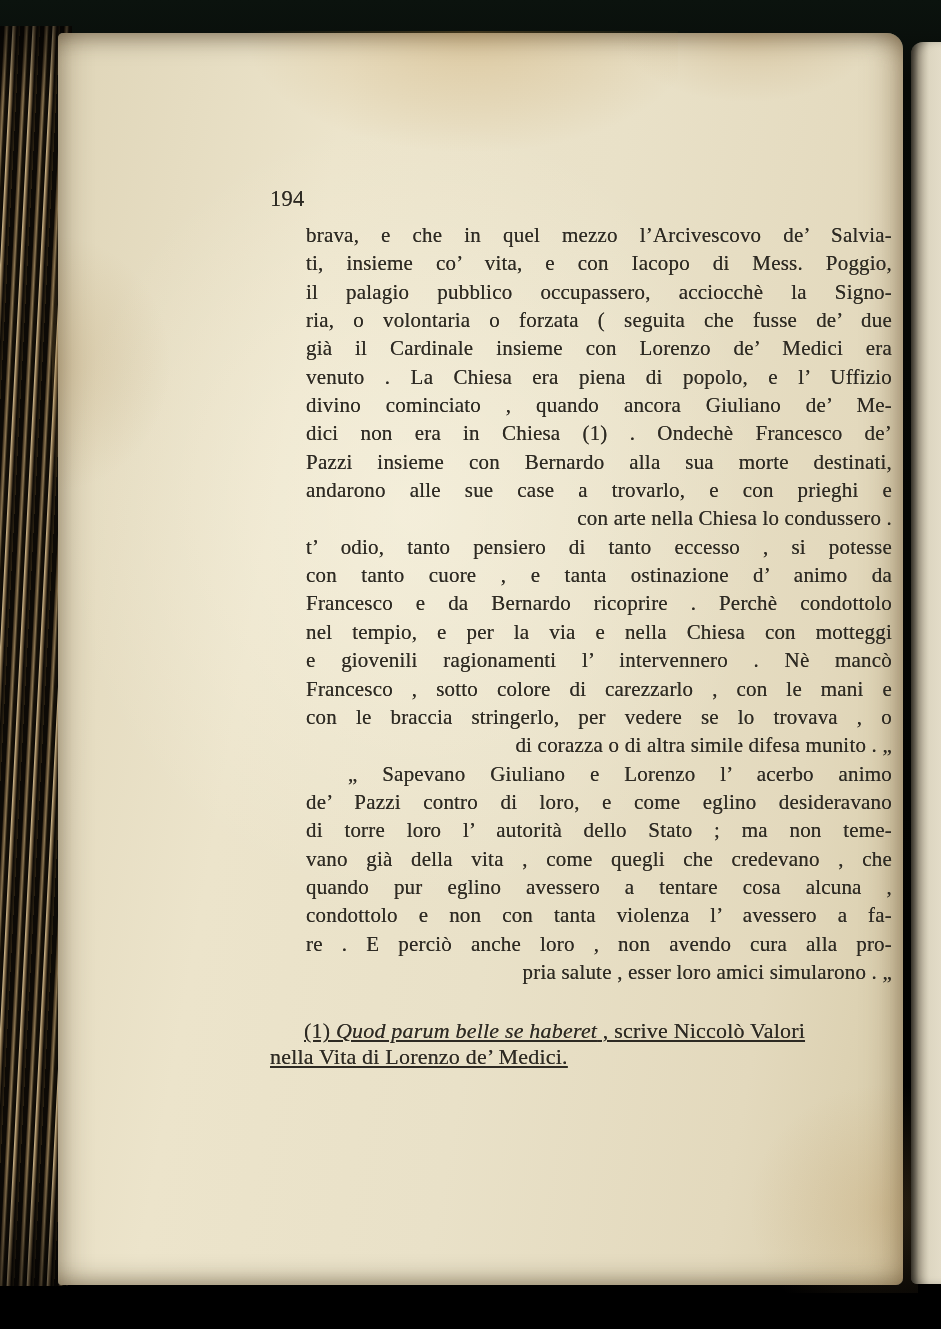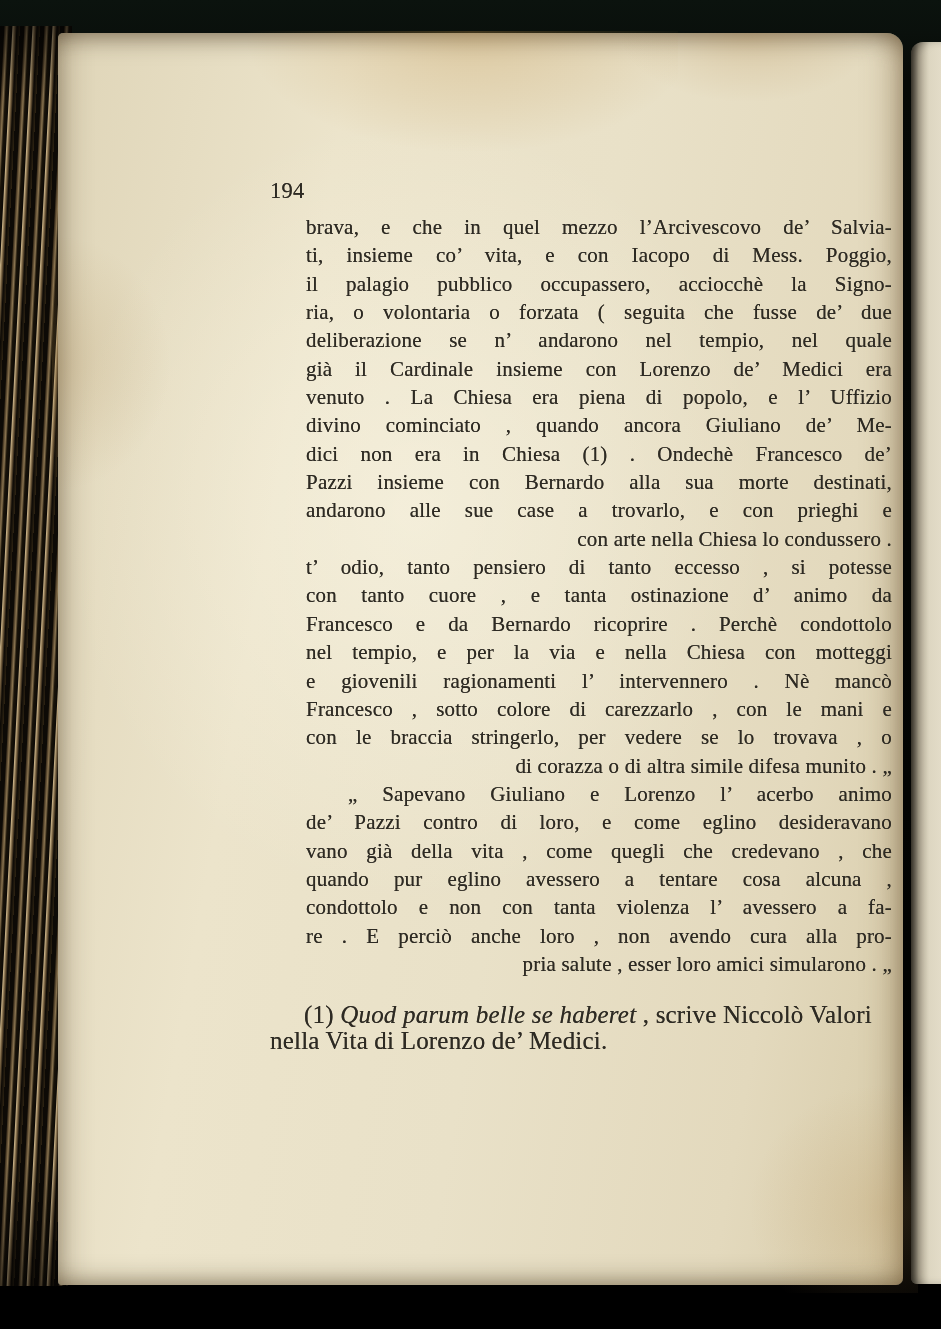--- a/index.html
+++ b/index.html
@@ -57,30 +57,30 @@
   }
   
   .next-page{
     position:absolute;left:911px;top:42px;width:30px;height:1242px;
     background:linear-gradient(90deg,#6e6654 0%,#b9b09a 25%,#ddd6c1 60%,#e3dcc8 100%);
     border-radius:12px 0 0 6px;
     box-shadow:inset 10px 0 12px -6px rgba(0,0,0,.65);
   }
   
   .text-block{
-    position:absolute;left:212px;top:144px;width:622px;
+    position:absolute;left:212px;top:152px;width:622px;
     color:#2d2a23;
     font-size:21px;letter-spacing:.2px;
     text-shadow:0 0 .5px rgba(45,40,32,.75);
   }
   .page-number{font-size:22.5px;line-height:28px;margin-bottom:8px;}
   .line{line-height:28.35px;white-space:normal;text-align:right;}
   .just{text-align:justify;text-align-last:justify;text-justify:inter-word;margin-left:36px;}
   .indent{text-indent:42px;}
-  .footnote{margin-top:24px;font-size:25px;}
+  .footnote{margin-top:32px;font-size:22px;text-decoration:underline;}
   .fn-line{line-height:26px;}
   .fn-indent{text-indent:34px;}
   .fn-latin{font-style:italic;}
 </style>
 </head>
 <body>
 
 <div class="scan-bg"></div>
 
 <div class="page-stack"></div>
@@ -93,21 +93,20 @@
 
   <div class="text-block">
     <div class="page-number">194</div>
 
     <div>
         <div class="para">
           <div class="line just">brava, e che in quel mezzo l’Arcivescovo de’ Salvia-</div>
           <div class="line just">ti, insieme co’ vita, e con Iacopo di Mess. Poggio,</div>
           <div class="line just">il palagio pubblico occupassero, acciocchè la Signo-</div>
           <div class="line just">ria, o volontaria o forzata ( seguita che fusse de’ due</div>
-          <div class="line just">deliberazione se n’ andarono nel tempio, nel quale</div>
           <div class="line just">già il Cardinale insieme con Lorenzo de’ Medici era</div>
           <div class="line just">venuto . La Chiesa era piena di popolo, e l’ Uffizio</div>
           <div class="line just">divino cominciato , quando ancora Giuliano de’ Me-</div>
           <div class="line just">dici non era in Chiesa (1) . Ondechè Francesco de’</div>
           <div class="line just">Pazzi insieme con Bernardo alla sua morte destinati,</div>
           <div class="line just">andarono alle sue case a trovarlo, e con prieghi e</div>
           <div class="line">con arte nella Chiesa lo condussero .</div>
         </div>
         <div class="para">
           <div class="line just">t’ odio, tanto pensiero di tanto eccesso , si potesse</div>
@@ -115,20 +114,21 @@
           <div class="line just">Francesco e da Bernardo ricoprire . Perchè condottolo</div>
           <div class="line just">nel tempio, e per la via e nella Chiesa con motteggi</div>
           <div class="line just">e giovenili ragionamenti l’ intervennero . Nè mancò</div>
           <div class="line just">Francesco , sotto colore di carezzarlo , con le mani e</div>
           <div class="line just">con le braccia stringerlo, per vedere se lo trovava , o</div>
           <div class="line">di corazza o di altra simile difesa munito . „</div>
         </div>
         <div class="para">
           <div class="line just indent">„ Sapevano Giuliano e Lorenzo l’ acerbo animo</div>
           <div class="line just">de’ Pazzi contro di loro, e come eglino desideravano</div>
+          <div class="line just">di torre loro l’ autorità dello Stato ; ma non teme-</div>
           <div class="line just">vano già della vita , come quegli che credevano , che</div>
           <div class="line just">quando pur eglino avessero a tentare cosa alcuna ,</div>
           <div class="line just">condottolo e non con tanta violenza l’ avessero a fa-</div>
           <div class="line just">re . E perciò anche loro , non avendo cura alla pro-</div>
           <div class="line">pria salute , esser loro amici simularono . „</div>
         </div>
       </div>
 
     <div class="footnote">
       <div class="fn-line fn-indent"><span>(1) </span><span class="fn-latin">Quod parum belle se haberet</span><span> , scrive Niccolò Valori</span></div>

